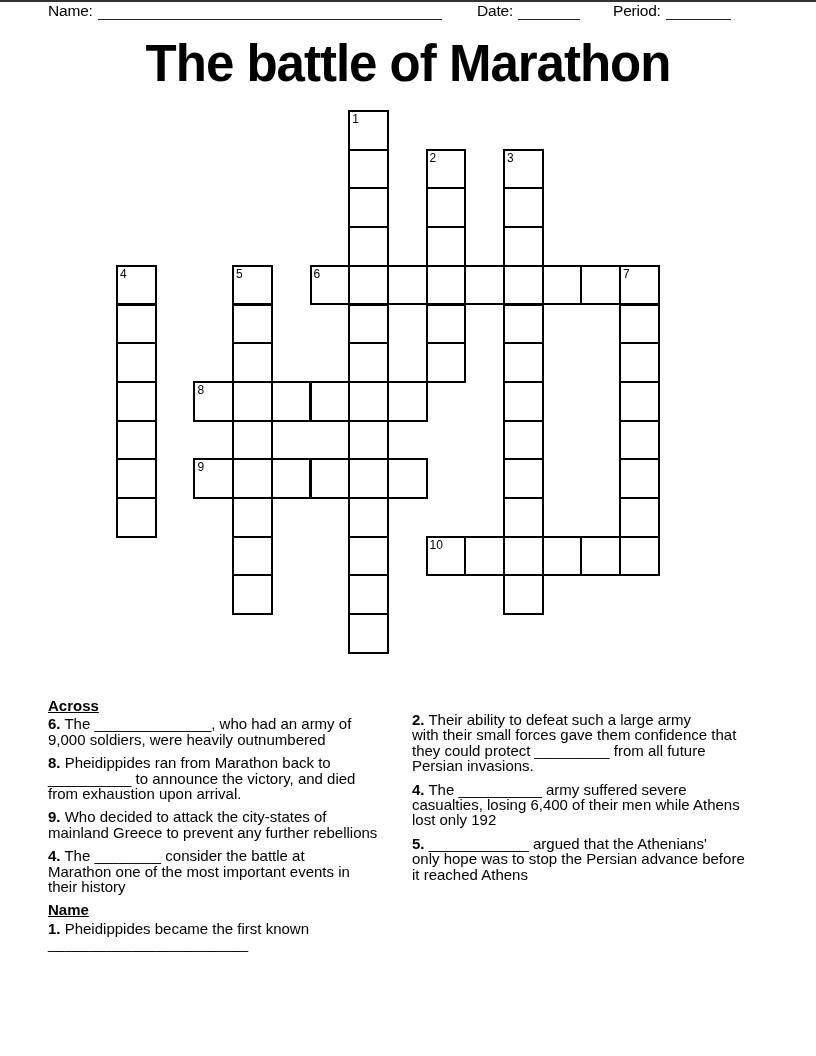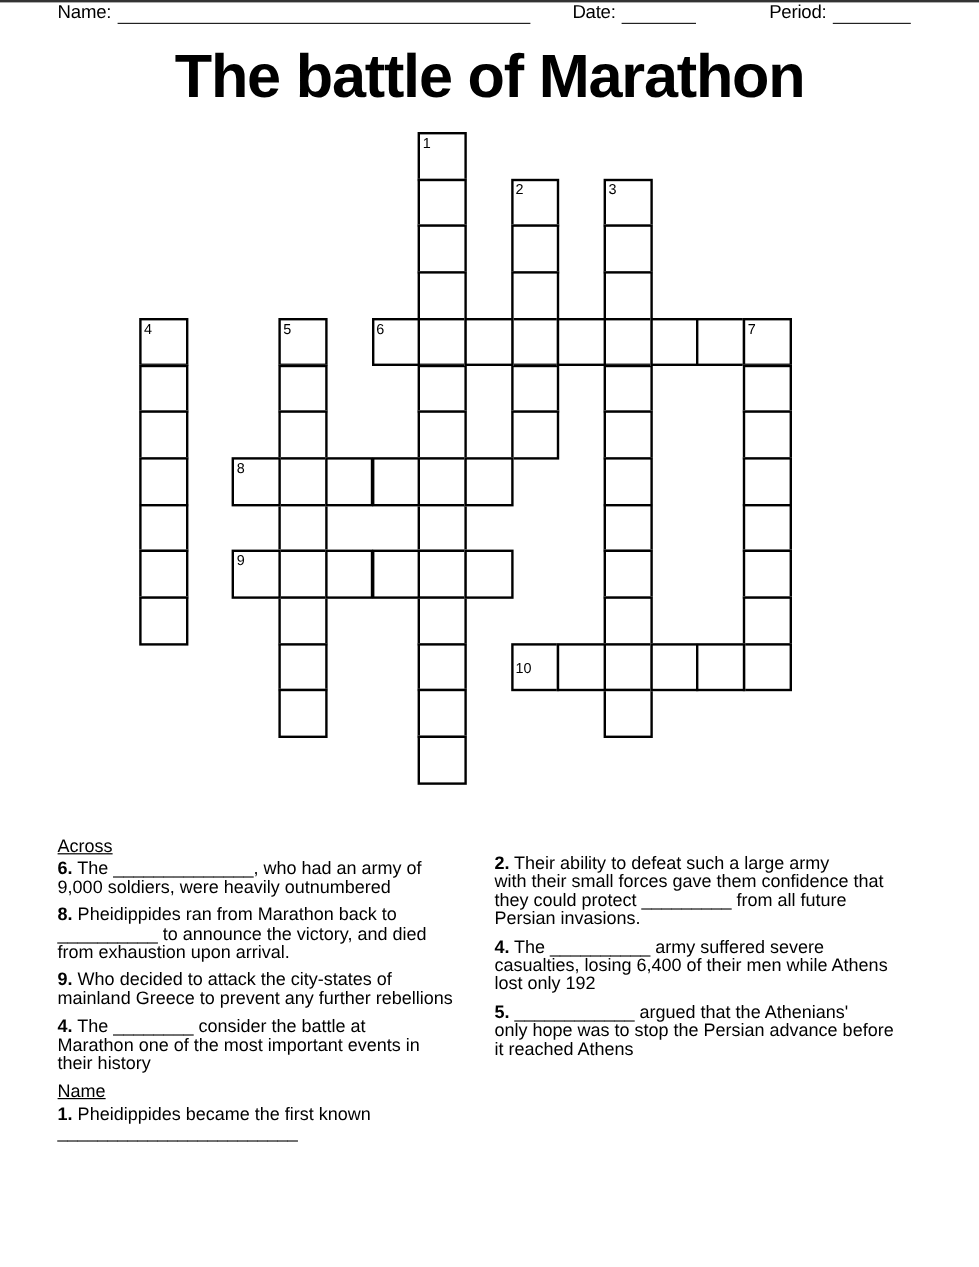--- a/index.html
+++ b/index.html
@@ -36,21 +36,21 @@
     display: inline-block;
     border-bottom: 1.4px solid #222222;
     height: 15px;
     margin-left: 5px;
     vertical-align: bottom;
   }
   #g-name { left: 48px; }
   #g-name .hline { width: 344px; }
   #g-date { left: 477px; }
   #g-date .hline { width: 62px; }
-  #g-period { left: 641px; text-align: right; }
+  #g-period { left: 613px; text-align: right; }
   #g-period .hline { width: 65px; }
   
   #title {
     position: absolute;
     left: 0; top: 34px;
     width: 100%;
     text-align: center;
     font-size: 51px;
     font-weight: 600;
     letter-spacing: -1px;
@@ -70,21 +70,21 @@
     font-size: 12px;
     line-height: 12px;
     font-family: "Liberation Sans", sans-serif;
     color: #000000;
   }
   
   .clue-col { position: absolute; font-size: 15px; line-height: 15.4px; }
   #clues-left  { left: 48px;  top: 698px; width: 358px; }
   #clues-right { left: 412px; top: 712px; width: 398px; }
   .clue-heading {
-    font-weight: normal;
+    font-weight: bold;
     text-decoration: underline;
     margin-bottom: 3px;
   }
   .clue {
     margin: 0 0 8px 0;
     white-space: pre-line;
   }
   .clue b { font-weight: bold; }
 </style>
 </head>
@@ -181,21 +181,21 @@
       <div class="cell" style="left: 580.4px; top: 535.7px;"></div>
       <div class="cellnum" style="left: 352.2px; top: 113px;">1</div>
       <div class="cellnum" style="left: 429.6px; top: 151.7px;">2</div>
       <div class="cellnum" style="left: 507px; top: 151.7px;">3</div>
       <div class="cellnum" style="left: 120px; top: 267.8px;">4</div>
       <div class="cellnum" style="left: 236.1px; top: 267.8px;">5</div>
       <div class="cellnum" style="left: 313.5px; top: 267.8px;">6</div>
       <div class="cellnum" style="left: 623.1px; top: 267.8px;">7</div>
       <div class="cellnum" style="left: 197.4px; top: 383.9px;">8</div>
       <div class="cellnum" style="left: 197.4px; top: 461.3px;">9</div>
-      <div class="cellnum" style="left: 429.6px; top: 538.7px; margin-top: 12px;">10</div>
+      <div class="cellnum" style="left: 429.6px; top: 538.7px;">10</div>
     </div>
 
   <div class="clues">
     <div class="clue-col" id="clues-left">
       <div class="clue-heading">Across</div>
       <div id="across-list">
           <div class="clue"><b>6.</b> The ______________, who had an army of
 9,000 soldiers, were heavily outnumbered</div>
           <div class="clue"><b>8.</b> Pheidippides ran from Marathon back to
 __________ to announce the victory, and died

